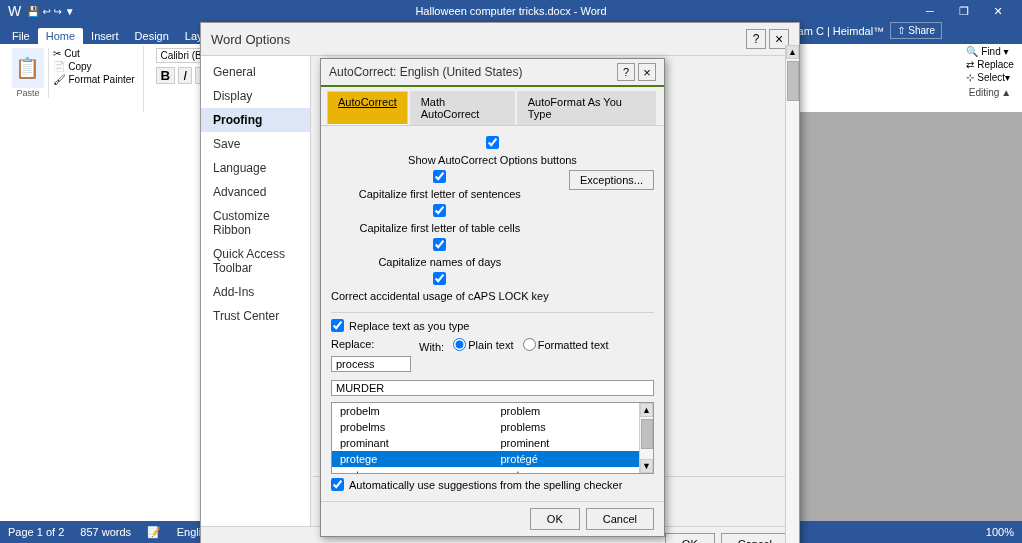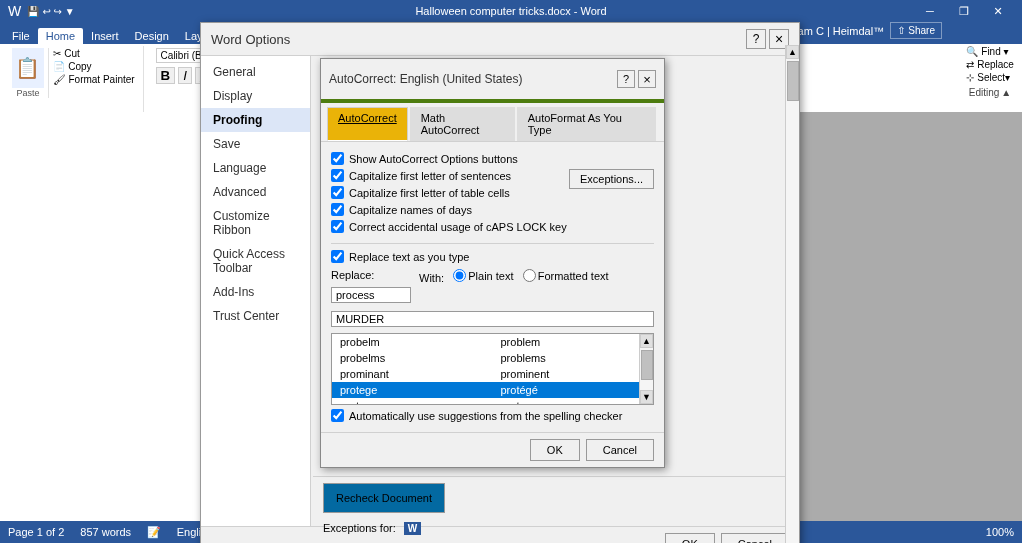--- a/index.html
+++ b/index.html
@@ -35,30 +35,30 @@
 
     .dialog-body { display: flex; height: 470px; }
     .dialog-nav { width: 110px; background: white; border-right: 1px solid #d0d0d0; padding: 4px 0; }
     .nav-item { padding: 5px 12px; font-size: 12px; cursor: pointer; color: #333; }
     .nav-item.active { background: #dce6f7; color: #000; font-weight: 600; }
 
     .dialog-content { flex: 1; padding: 0; overflow: hidden; }
 
     
     .autocorrect-dialog { position: absolute; top: 58px; left: 320px; width: 345px; background: #f0f0f0; border: 1px solid #888; box-shadow: 2px 2px 8px rgba(0,0,0,0.4); z-index: 20; }
-    .ac-title-bar { background: #f0f0f0; padding: 11px 8px; display: flex; align-items: center; justify-content: space-between; border-bottom: 4px solid #4d7c0f; }
+    .ac-title-bar { background: #f0f0f0; padding: 4px 8px; display: flex; align-items: center; justify-content: space-between; border-bottom: 2px solid #4d7c0f; }
     .ac-title { font-size: 12px; color: #333; }
     .ac-close-btn { width: 18px; height: 18px; background: #f0f0f0; border: 1px solid #999; cursor: pointer; display: flex; align-items: center; justify-content: center; font-size: 13px; }
 
     .ac-tabs { display: flex; background: #f0f0f0; padding: 4px 6px 0; gap: 0; border-bottom: 1px solid #d0d0d0; }
     .ac-tab { padding: 4px 10px; font-size: 11px; cursor: pointer; border: 1px solid transparent; background: #ddd; margin-right: 2px; }
     .ac-tab.active { background: #eab308; border: 1px solid #d0d0d0; border-bottom: 1px solid white; text-decoration: underline; }
 
     .ac-body { padding: 10px; }
-    .ac-checkbox-row { display: flex; align-items: center; gap: 5px; margin-bottom: 4px; font-size: 11px; }
+    .ac-checkbox-row { display: flex; align-items: center; gap: 5px; margin-bottom: 4px; font-size: 11px; flex-direction: column; }
     .ac-checkbox-row input[type=checkbox] { width: 13px; height: 13px; }
     .ac-exceptions-btn { padding: 3px 10px; font-size: 11px; background: #f0f0f0; border: 1px solid #999; cursor: pointer; }
 
     .ac-divider { border: none; border-top: 1px solid #d0d0d0; margin: 6px 0; }
     .replace-header-row { display: flex; align-items: center; gap: 5px; margin-bottom: 6px; font-size: 11px; }
     .radio-label { display: flex; align-items: center; gap: 3px; font-size: 11px; }
     .replace-inputs { display: flex; gap: 8px; margin-bottom: 6px; flex-direction: column; }
     .replace-input { height: 20px; border: 1px solid #999; padding: 1px 4px; font-size: 11px; flex: 1; background: white; }
 
     .ac-table-container { border: 1px solid #999; height: 72px; overflow: hidden; position: relative; background: white; }

